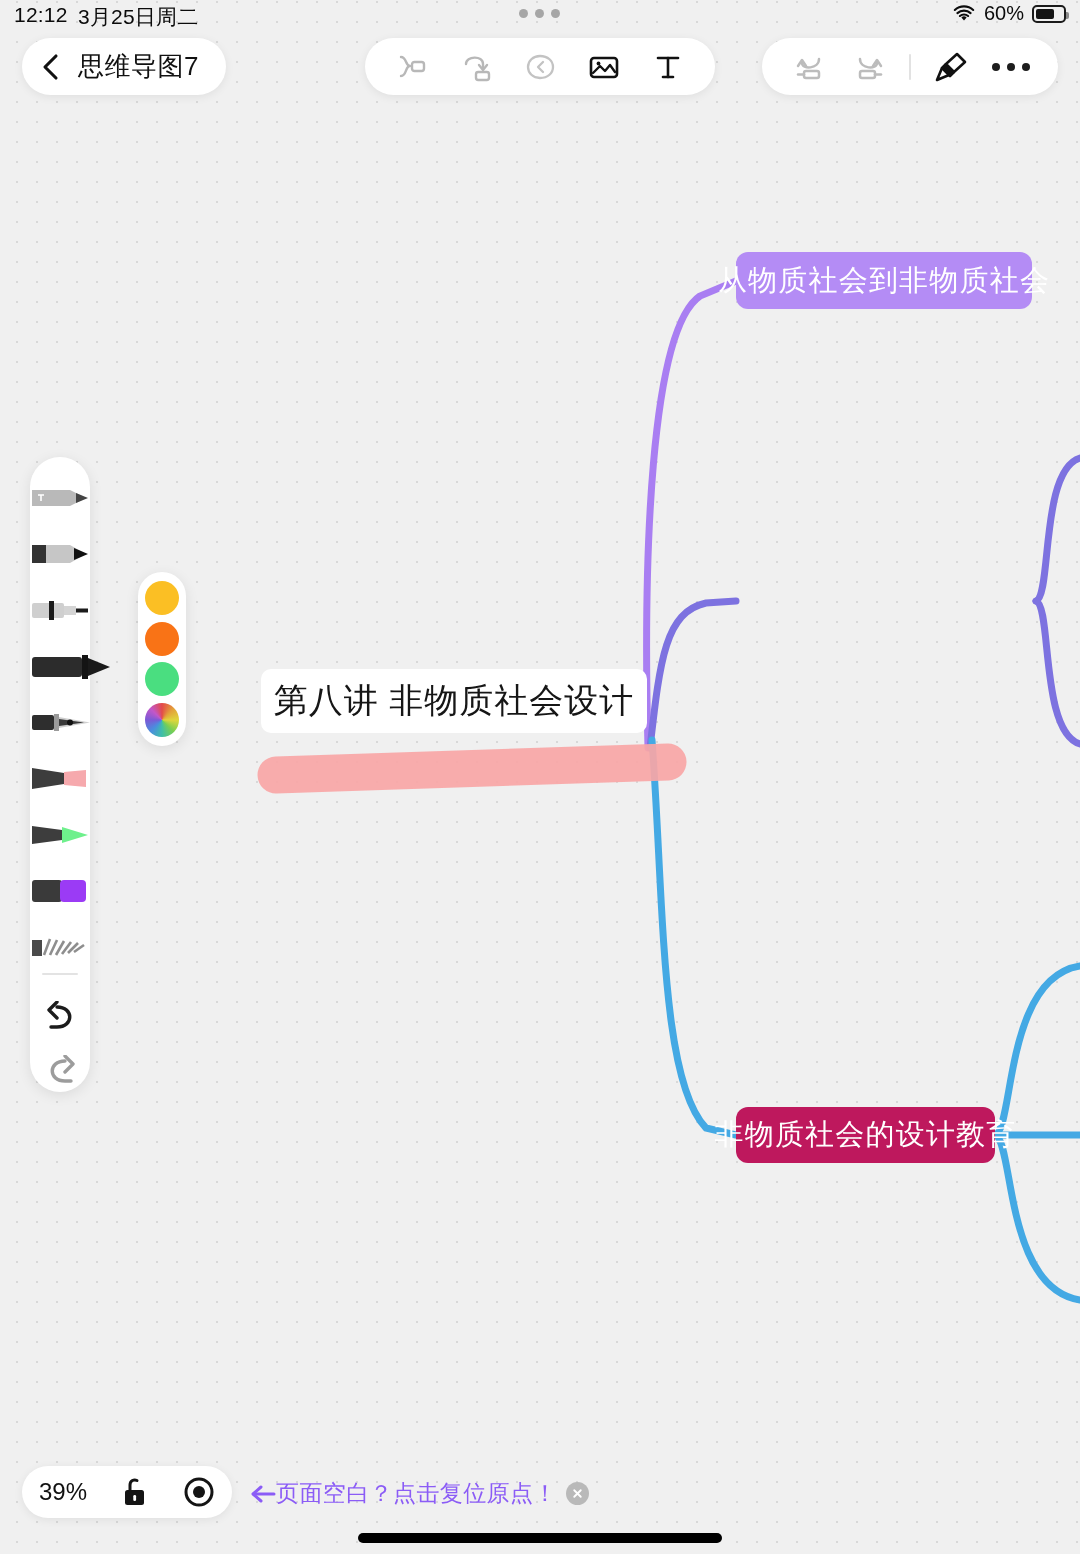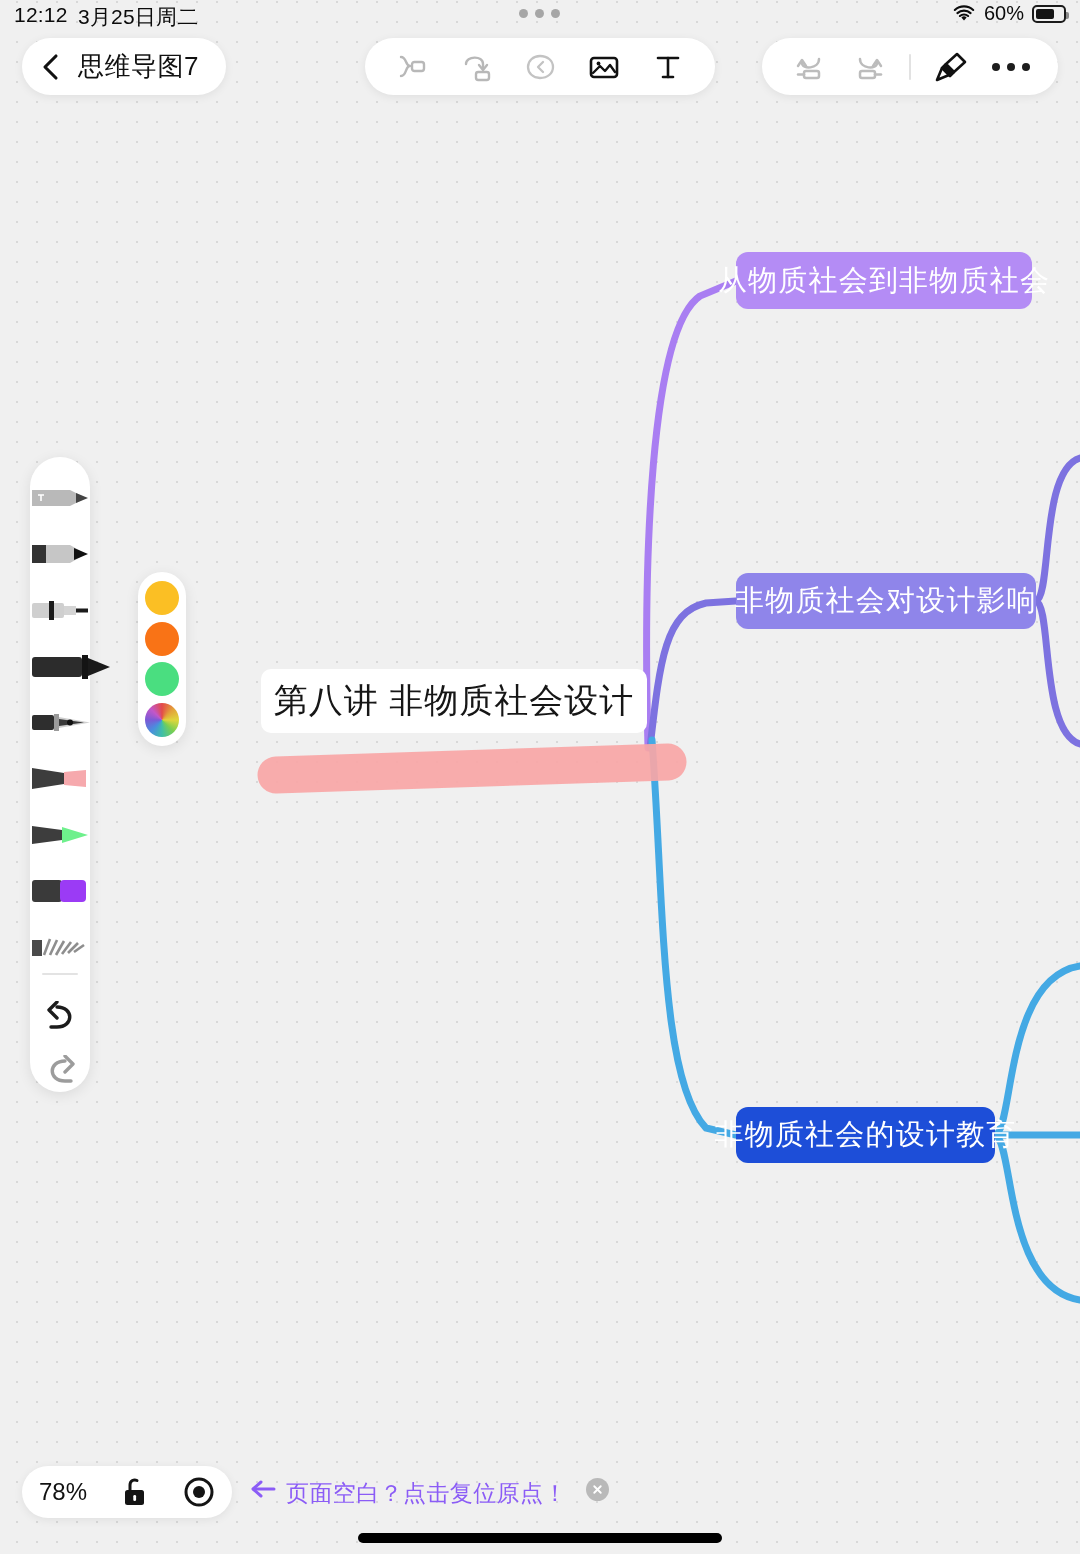--- a/index.html
+++ b/index.html
@@ -288,22 +288,22 @@
     font-size: 24px;
     color: #111;
     font-weight: 500;
   }
   #bottombar svg { display: block; }
 
   #hint {
     position: absolute;
     left: 250px; top: 1478px;
     display: flex;
-    align-items: flex-start;
-    gap: 10px;
+    align-items: center;
+    gap: 0;
     z-index: 30;
   }
   #hint-arrow { width: 26px; height: 22px; display:block; }
   #hint-text {
     font-size: 23px;
     color: #8b5cf6;
     letter-spacing: .4px;
   }
   #hint-close {
     width: 23px; height: 23px;
@@ -345,24 +345,21 @@
     <path d="M995 1135 L 1080 1135" stroke="#44a9e4" stroke-width="7" fill="none" stroke-linecap="round"></path>
     <path d="M995 1135 C 1014 1140 1004 1288 1080 1300" stroke="#44a9e4" stroke-width="7" fill="none" stroke-linecap="round"></path>
   </svg>
 
   <div class="node" id="node-b1" style="background: rgb(180, 140, 245);">
     <span style="color: rgb(255, 255, 255);">从物质社会到非物质社会</span>
   </div>
   <div class="node" id="node-root" style="background: rgb(255, 255, 255);">
     <span style="color: rgb(22, 22, 22);">第八讲 非物质社会设计</span>
   </div>
-  <div class="node" id="node-b2" style="background: rgb(143, 133, 234);">
-    <span style="color: rgb(255, 255, 255);">非物质社会对设计影响</span>
-  </div>
-  <div class="node" id="node-b3" style="background: #1d4ed8;">
+  <div class="node" id="node-b3" style="background: #be185d;">
     <span style="color: rgb(255, 255, 255);">非物质社会的设计教育</span>
   </div>
 </div>
 
 <svg id="ink" width="1080" height="1554" viewBox="0 0 1080 1554" fill="none">
   <path d="M276 775 L 668 762" stroke="#f8a6a6" stroke-width="37" stroke-linecap="round" fill="none" opacity="0.92"></path>
 </svg>
 
 <div id="statusbar">
   <div id="status-time">12:12</div>
@@ -560,21 +557,21 @@
 </div>
 
 <div id="colortray">
   <div class="swatch" id="swatch-yellow" style="background: rgb(251, 191, 36);"></div>
   <div class="swatch" id="swatch-orange" style="background: rgb(249, 115, 22);"></div>
   <div class="swatch" id="swatch-green" style="background: rgb(74, 222, 128);"></div>
   <div class="swatch" id="swatch-wheel"></div>
 </div>
 
 <div id="bottombar">
-  <span id="zoom-level">78%</span>
+  <span id="zoom-level">39%</span>
   <svg width="28" height="32" viewBox="0 0 28 32">
     <rect x="4" y="14" width="19" height="15" rx="2.5" fill="#141414"></rect>
     <path d="M9 14 L9 9 C 9 4.5 13 3 16 4.5" stroke="#141414" stroke-width="3" fill="none" stroke-linecap="round"></path>
     <rect x="12.3" y="19" width="2.8" height="6" rx="1.3" fill="#fff"></rect>
   </svg>
   <svg width="32" height="32" viewBox="0 0 32 32">
     <circle cx="16" cy="16" r="13" stroke="#141414" stroke-width="3" fill="none"></circle>
     <circle cx="16" cy="16" r="6" fill="#141414"></circle>
   </svg>
 </div>

